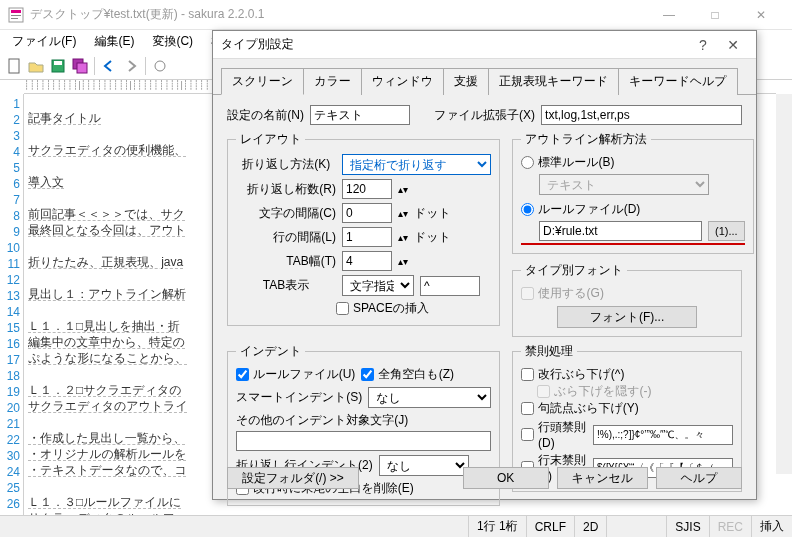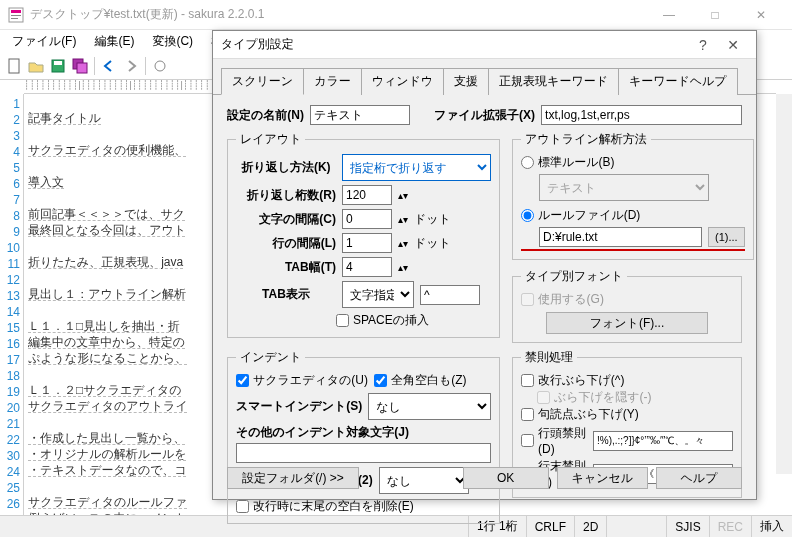--- a/index.html
+++ b/index.html
@@ -31,23 +31,23 @@
 .dlg-title { height: 28px; display: flex; align-items: center; padding: 0 8px; background: #fff; border-bottom: 1px solid #ddd; }
 .dlg-title .t { flex: 1; font-size: 12px; }
 .dlg-title .help, .dlg-title .close { width: 30px; text-align: center; font-size: 14px; color: #555; }
 
 .tabs { display: flex; padding: 8px 8px 0 8px; border-bottom: 1px solid #aaa; gap: 0; }
 .tab { padding: 4px 10px 4px 10px; border: 1px solid #aaa; border-bottom: none; margin-right: -1px; background: #f0f0f0; position: relative; top: 1px; }
 .tab.active { background: #f0f0f0; border-bottom: 1px solid #f0f0f0; z-index: 1; font-weight: normal; }
 
 .dlg-body { padding: 10px 14px; display: flex; flex-direction: column; gap: 6px; }
 .row { display: flex; align-items: center; gap: 6px; }
-.lbl { white-space: nowrap; font-weight: bold; }
+.lbl { white-space: nowrap; }
 input[type=text], select { border: 1px solid #7a7a7a; background: #fff; height: 20px; padding: 1px 3px; font-size: 12px; }
-select { height: 27px; }
+select { height: 21px; }
 .spin { width: 50px; }
 .btn { background: #e1e1e1; border: 1px solid #adadad; padding: 2px 14px; height: 22px; }
 .btn.wide { min-width: 86px; }
 
 fieldset { border: 1px solid #bfbfbf; padding: 6px 8px 8px 8px; }
 legend { padding: 0 4px; }
 
 .cols { display: flex; gap: 12px; }
 .colL { flex: 1; }
 .colR { width: 230px; display: flex; flex-direction: column; gap: 8px; }
@@ -183,20 +183,21 @@
       <div class="textline h">編集中の文章中から、特定の</div>
       <div class="textline h">ぷような形になることから、</div>
       <div class="textline"> </div>
       <div class="textline h">Ｌ１．２□サクラエディタの</div>
       <div class="textline h">サクラエディタのアウトライ</div>
       <div class="textline"> </div>
       <div class="textline h">・作成した見出し一覧から、</div>
       <div class="textline h">・オリジナルの解析ルールを</div>
       <div class="textline h">・テキストデータなので、コ</div>
       <div class="textline"> </div>
+      <div class="textline h">Ｌ１．３□ルールファイルに</div>
       <div class="textline h">サクラエディタのルールファ</div>
       <div class="textline h">例えばソースの中にコメント</div>
     </div>
 </div>
 <div class="sidecol"></div>
 
 <div class="statusbar">
   <div style="flex:1"></div>
   <div class="cell">1行   1桁</div>
   <div class="cell">CRLF</div>
@@ -293,33 +294,33 @@
             <button class="smallbtn">(1)...</button>
           </div>
         </fieldset>
 
         <fieldset>
           <legend>タイプ別フォント</legend>
           <label class="check" style="color:#999">
               <input type="checkbox" disabled="" style=""> 
               <span>使用する(G)</span>
             </label>
-          <div style="text-align:center;margin-top:4px"><button class="btn" style="width:162px">フォント(F)...</button></div>
+          <div style="text-align:center;margin-top:4px"><button class="btn" style="width:140px">フォント(F)...</button></div>
         </fieldset>
       </div>
     </div>
 
     <div class="cols">
       <div class="colL">
         <fieldset>
           <legend>インデント</legend>
           <div class="row">
             <label class="check">
                 <input type="checkbox" checked="" style=""> 
-                <span>サクラエディタの(U)</span>
+                <span>ルールファイル(U)</span>
               </label>
             <label class="check">
                 <input type="checkbox" checked="" style=""> 
                 <span>全角空白も(Z)</span>
               </label>
           </div>
           <div class="row" style="margin-top:4px">
             <span class="lbl">スマートインデント(S)</span>
             <select style="flex:1"><option>なし</option></select>
           </div>

